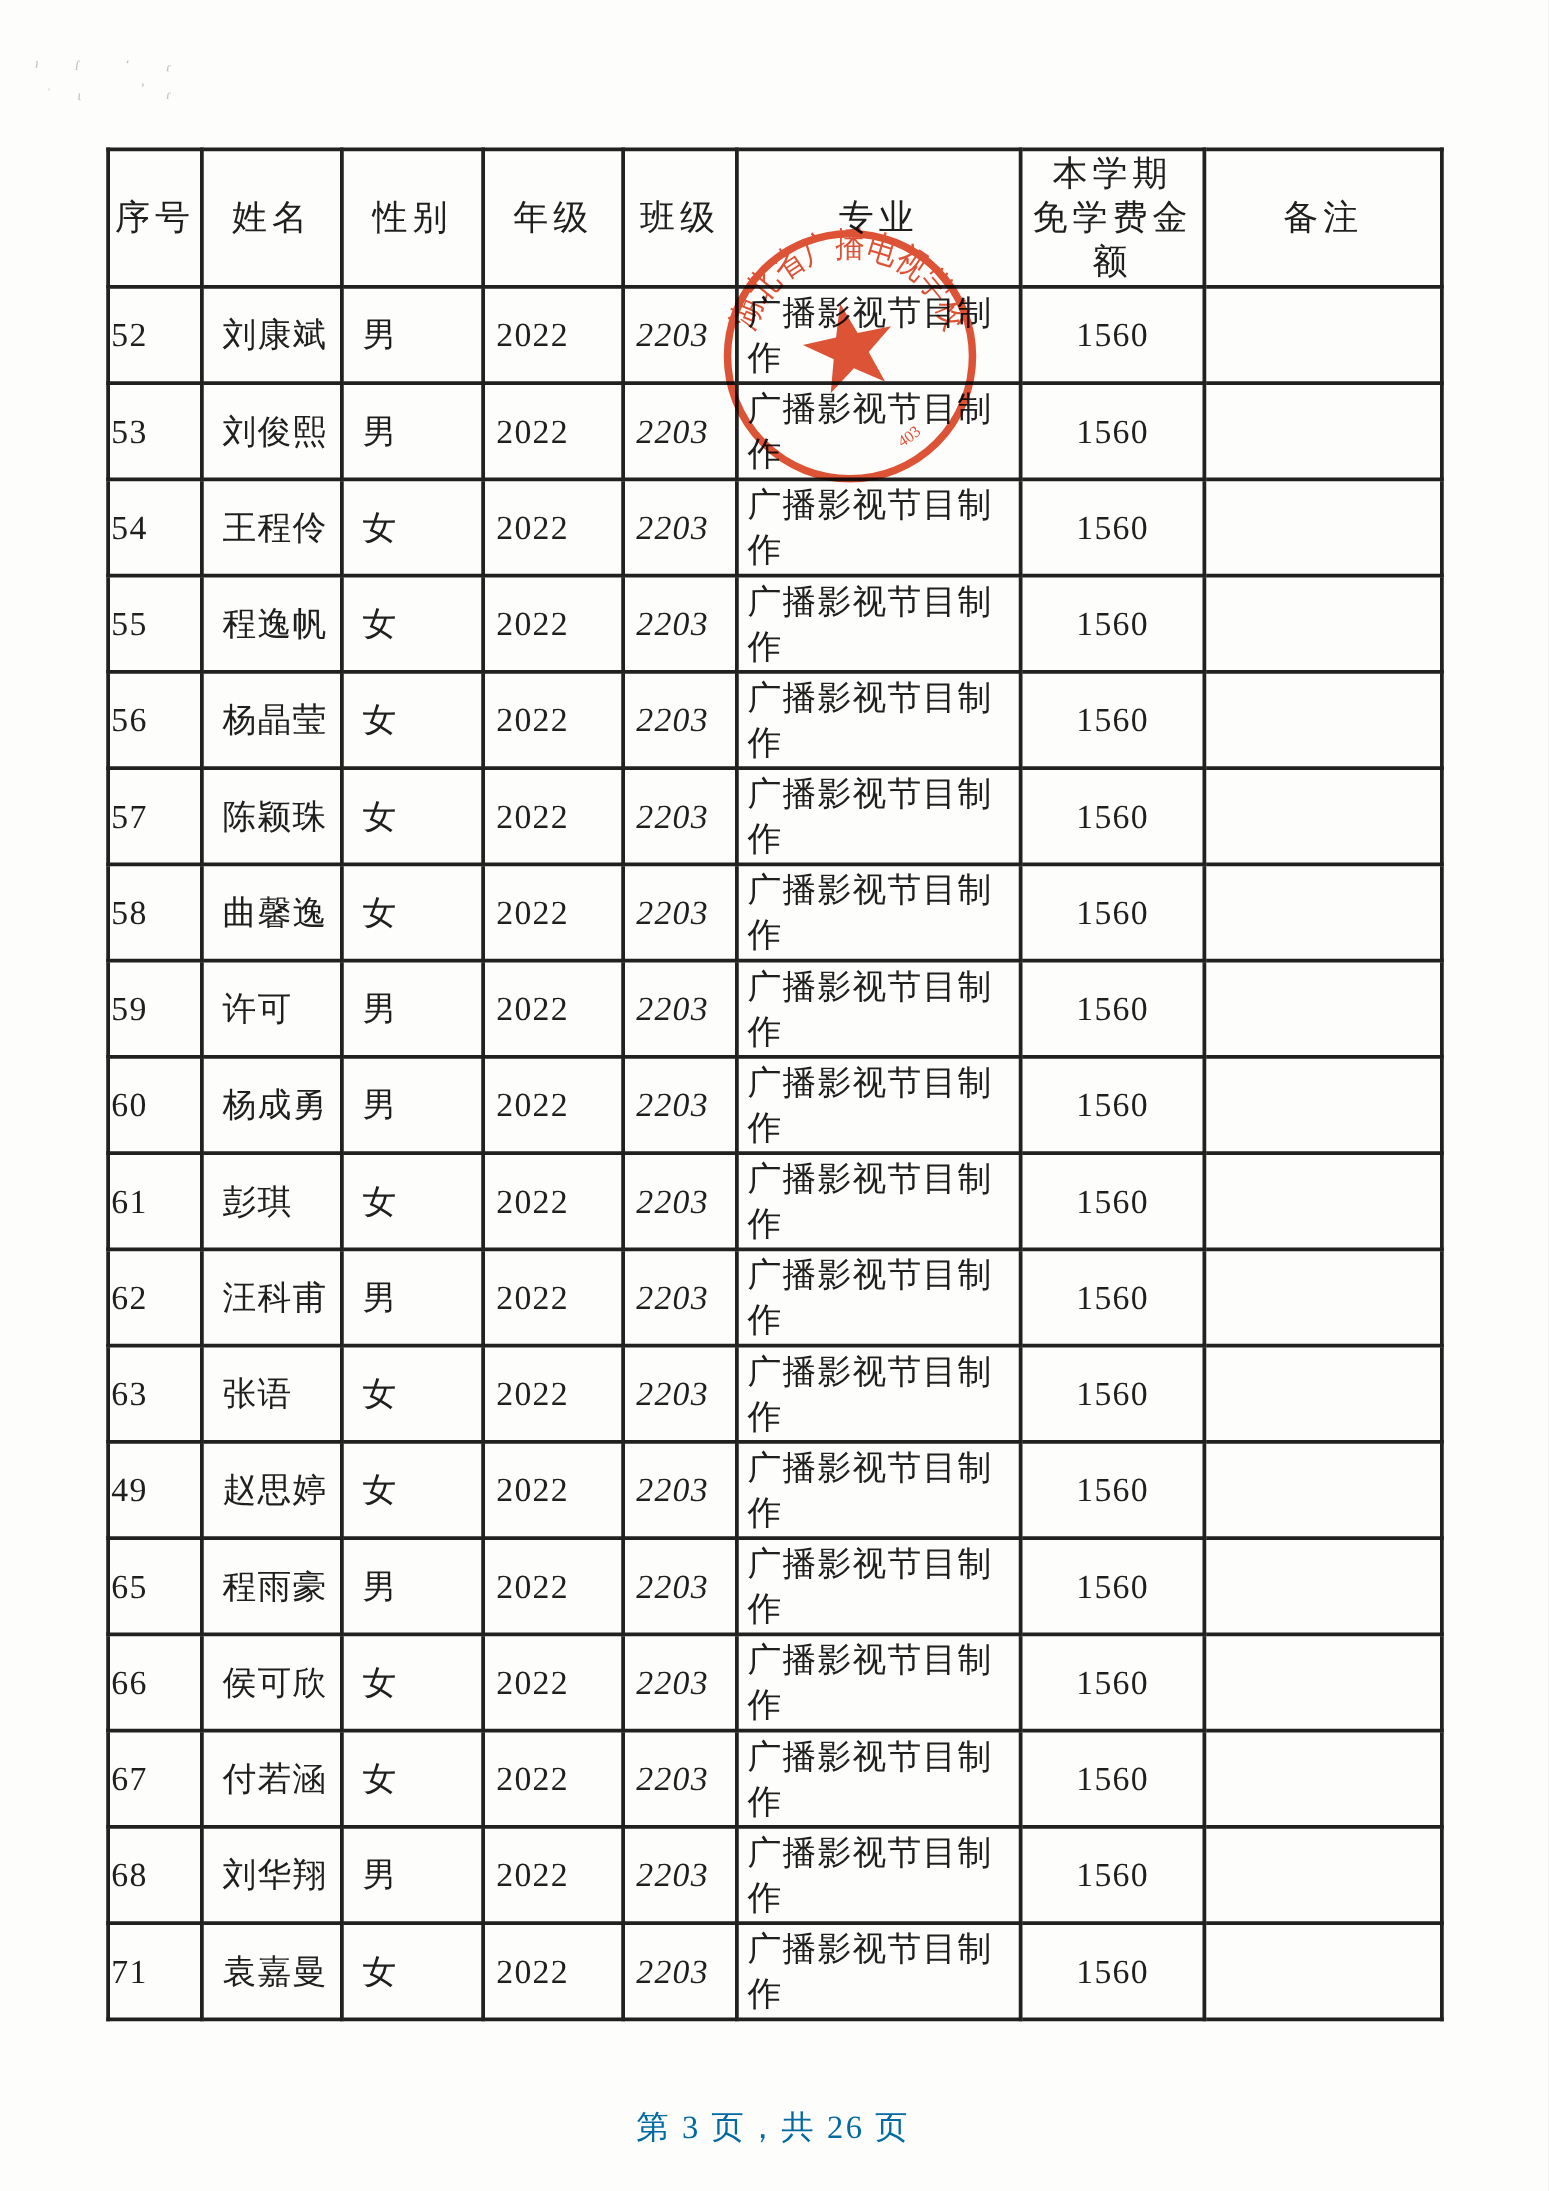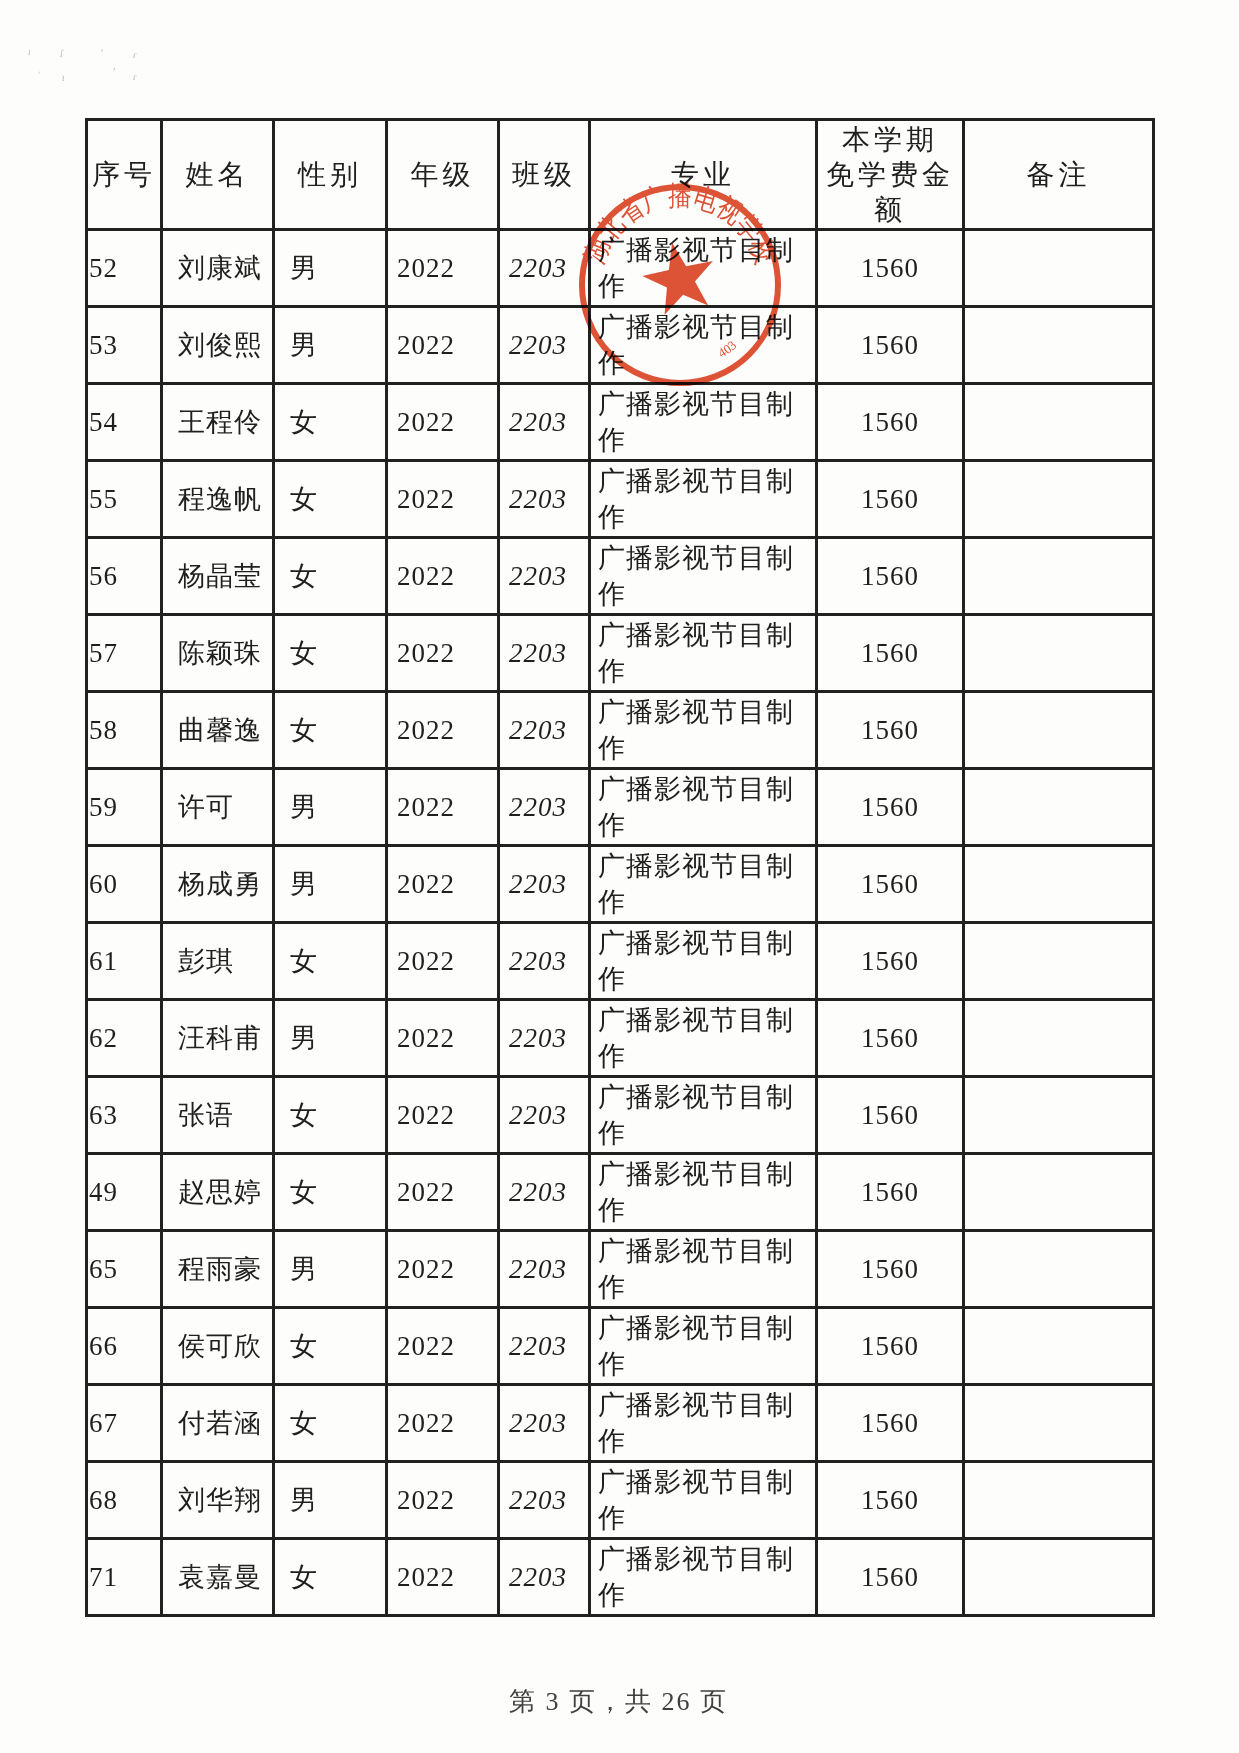--- a/index.html
+++ b/index.html
@@ -71,21 +71,21 @@
     pointer-events:none;
   }
 
   .footer {
     position:absolute;
     left:85px; top:1684px;
     width:1067px;
     text-align:center;
     font-size:26px;
     letter-spacing:2px;
-    color:#404040;
+    color:#0369a1;
   }
 </style>
 </head>
 <body>
 
 <div class="page">
 
   <div class="scan-marks">
     <span style="left:28px;top:46px">ı</span>
     <span style="left:60px;top:48px">ſ</span>

